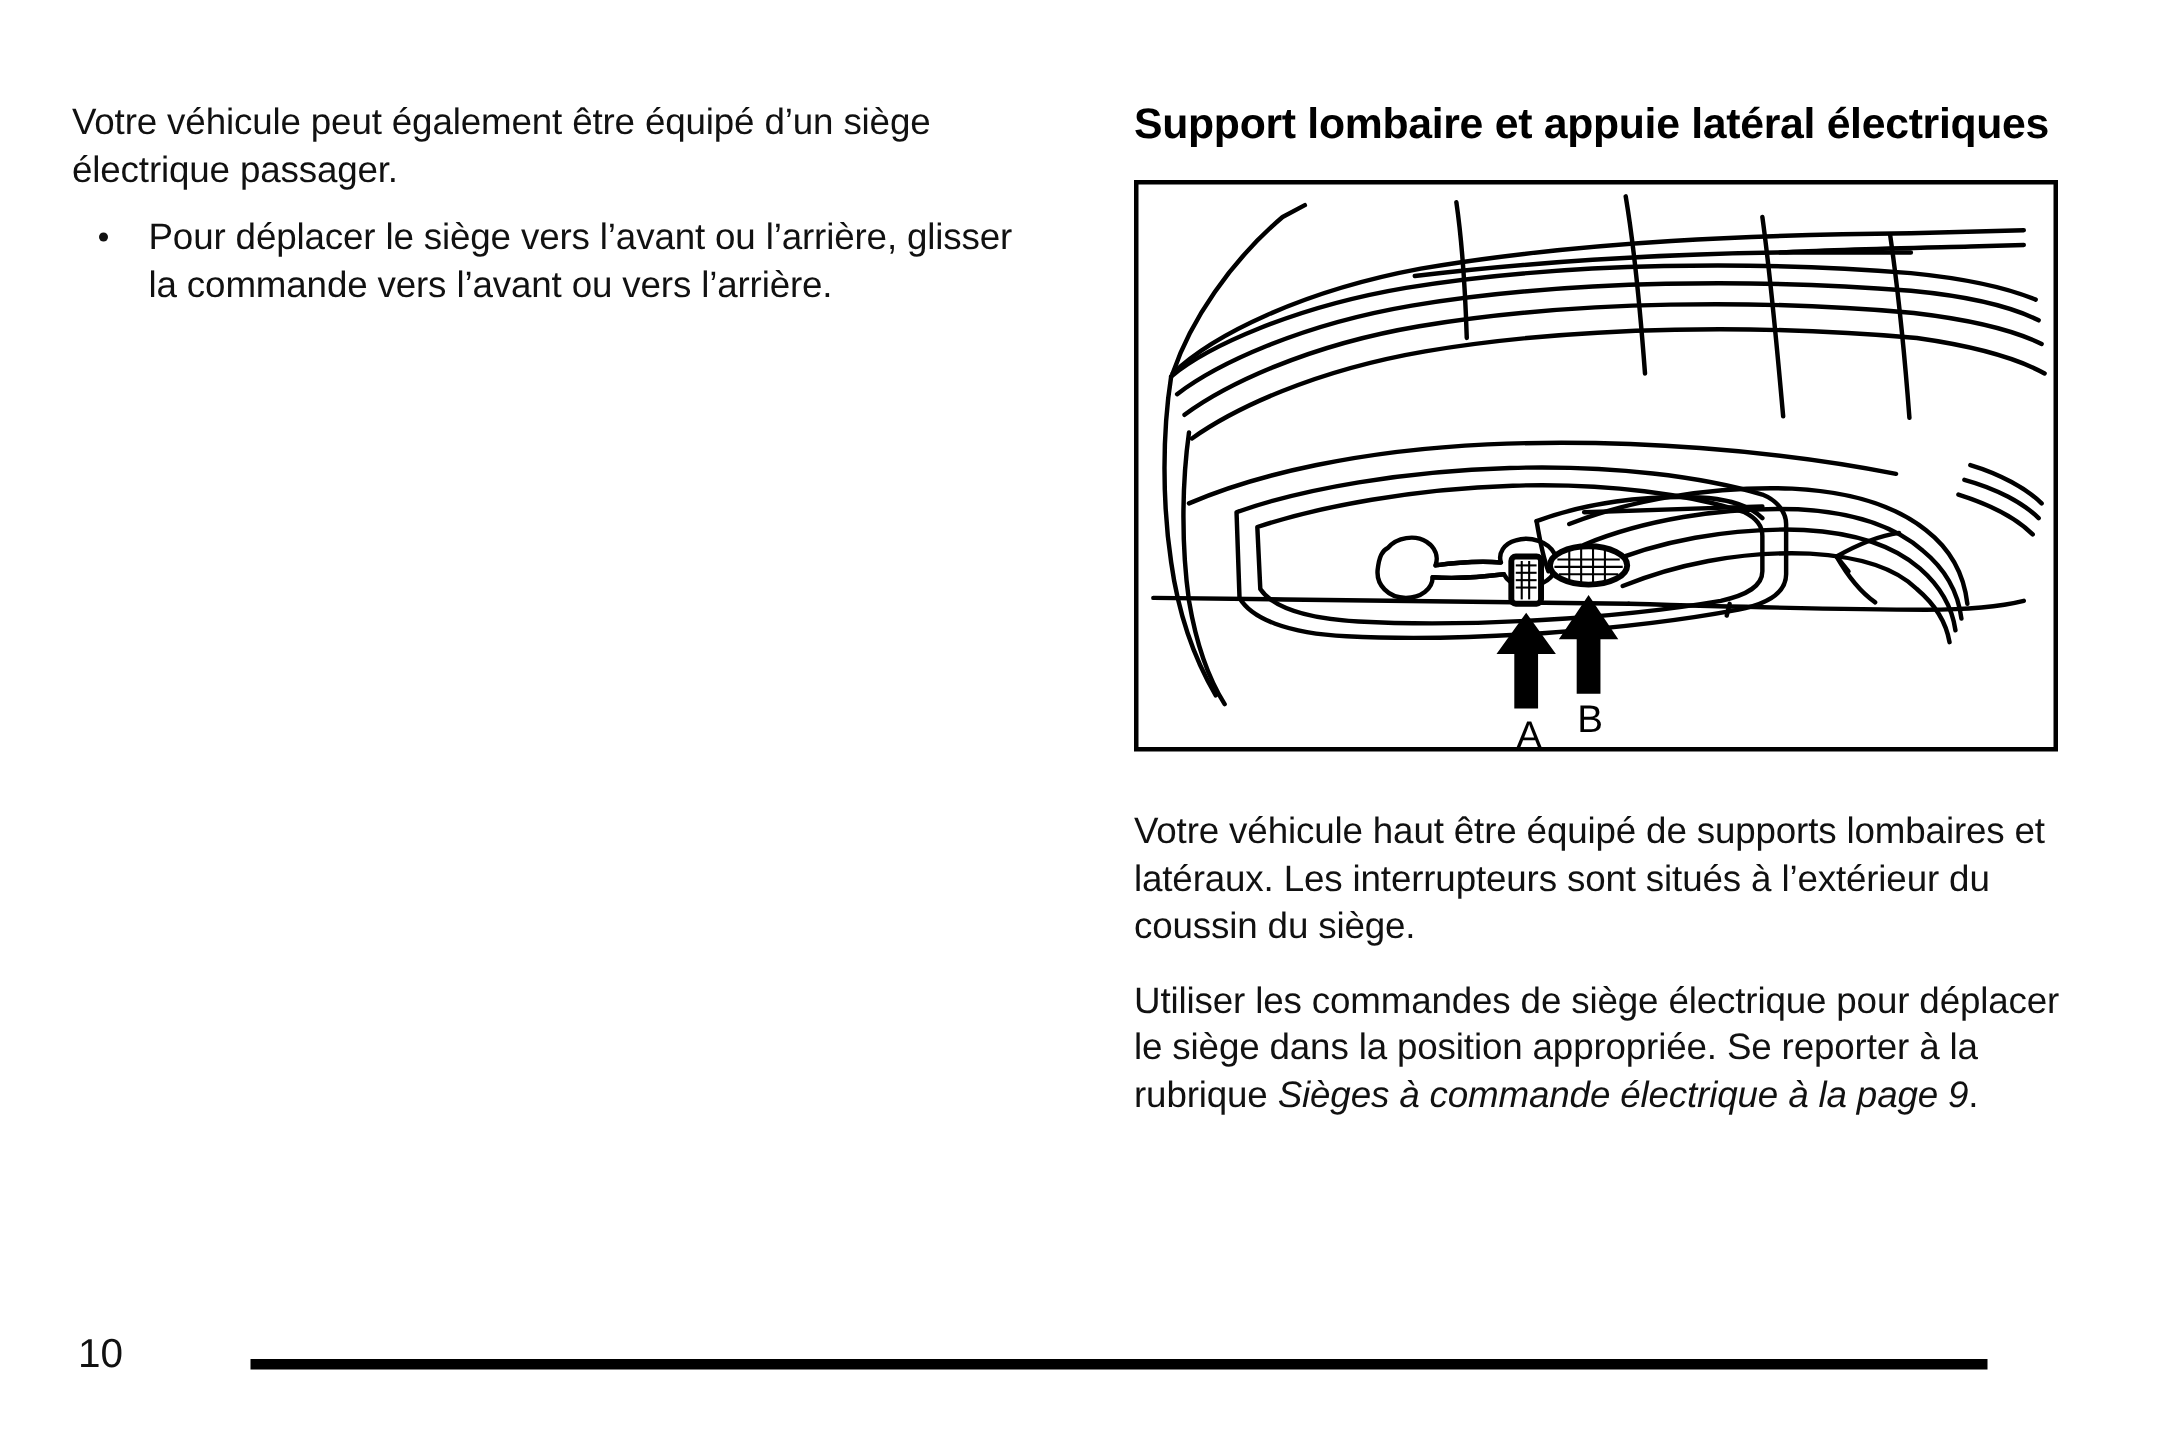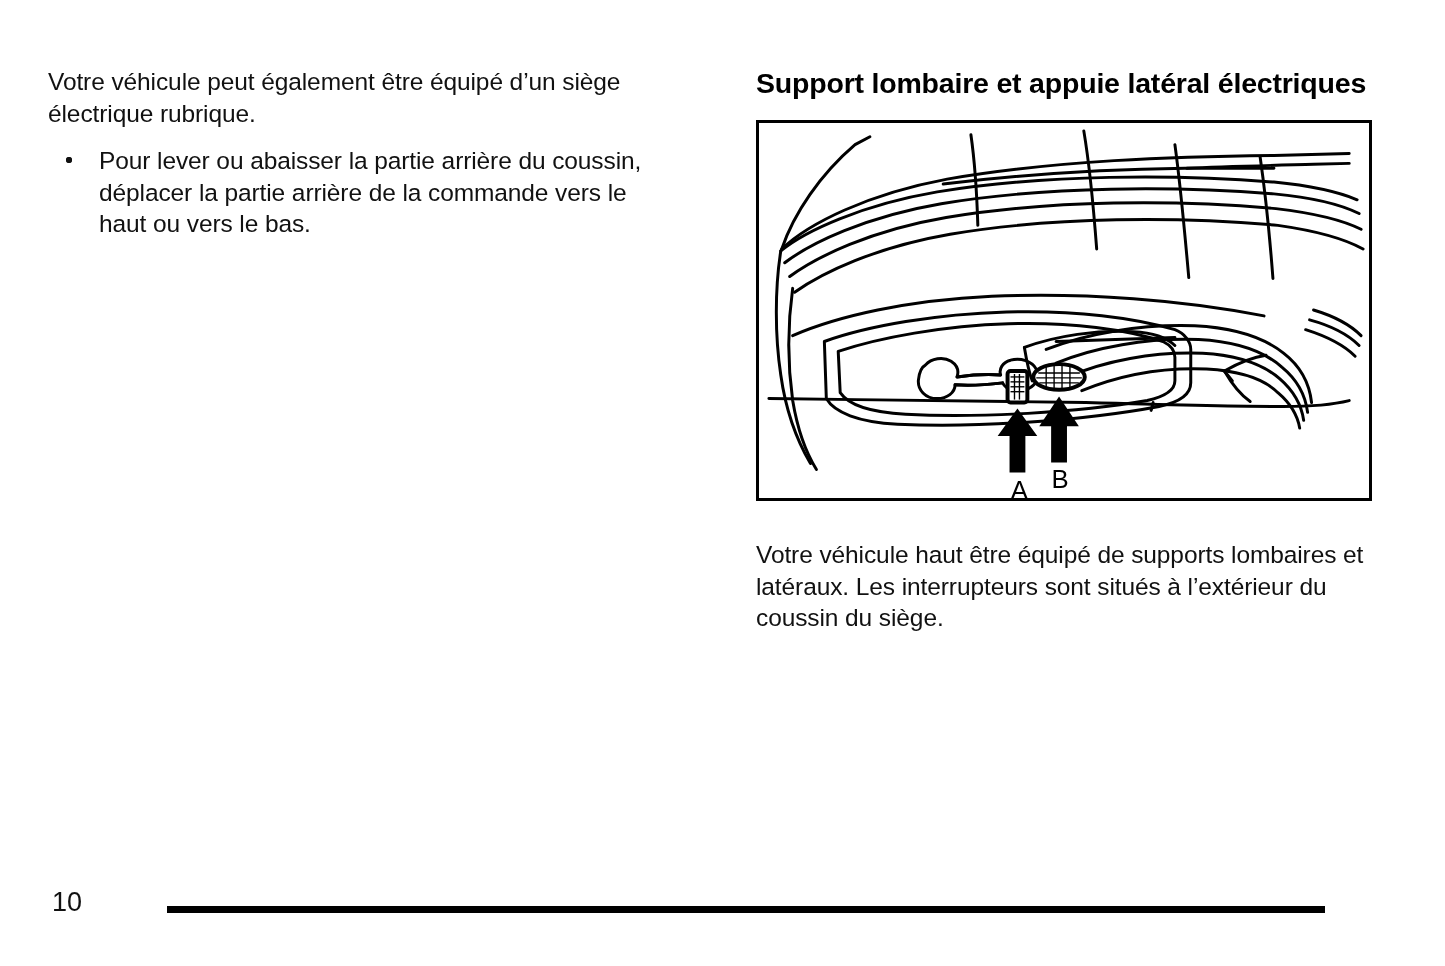--- a/index.html
+++ b/index.html
@@ -127,29 +127,26 @@
     background: #000000;
   }
 </style>
 </head>
 <body>
 
 <div class="page">
 
   <div class="col-left">
 
-    <p class="para tight">Votre véhicule peut également être équipé d’un siège électrique rubrique.</p>
+    <p class="para tight">Votre véhicule peut également être équipé d’un siège électrique passager.</p>
 
     <ul class="bullets">
       <li>
         <span class="dot"></span>
-      </li>
-      <li>
-        <span class="dot"></span>
-        <span>Pour lever ou abaisser la partie arrière du coussin, déplacer la partie arrière de la commande vers le haut ou vers le bas.</span>
+        <span>Pour déplacer le siège vers l’avant ou l’arrière, glisser la commande vers l’avant ou vers l’arrière.</span>
       </li>
     </ul>
 
 
   </div>
 
   <div class="col-right">
 
     <h2 class="heading">Support lombaire et appuie latéral électriques</h2>
 
@@ -261,20 +258,23 @@
           <polygon points="303,278 323,308 311,308 311,345 295,345 295,308 283,308" fill="#000000"></polygon>
         </g>
 
         <text x="263" y="382" text-anchor="middle" font-family="Liberation Sans, sans-serif" font-size="26" fill="#000000">A</text>
         <text x="304" y="371" text-anchor="middle" font-family="Liberation Sans, sans-serif" font-size="26" fill="#000000">B</text>
       </svg>
     </div>
 
     <p class="para">Votre véhicule haut être équipé de supports lombaires et latéraux. Les interrupteurs sont situés à l’extérieur du coussin du siège.</p>
 
+    <p class="para">
+      <span>Utiliser les commandes de siège électrique pour déplacer le siège dans la position appropriée. Se reporter à la rubrique </span><i>Sièges à commande électrique à la page 9</i><span>.</span>
+    </p>
 
   </div>
 
   <div class="footer">
     <div class="page-number">10</div>
     <div class="footer-rule"></div>
   </div>
 
 </div>
 

